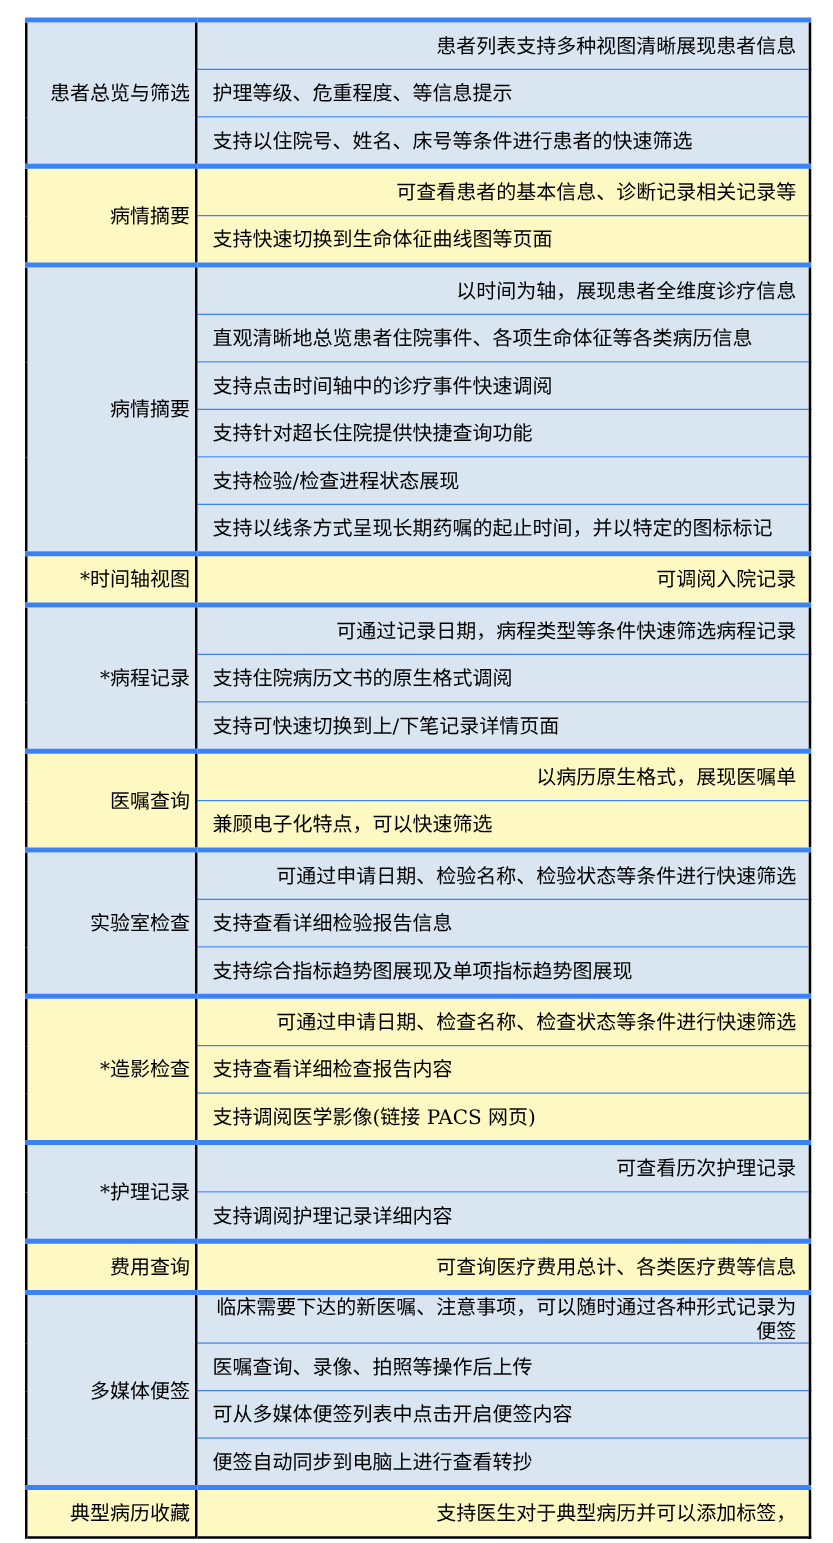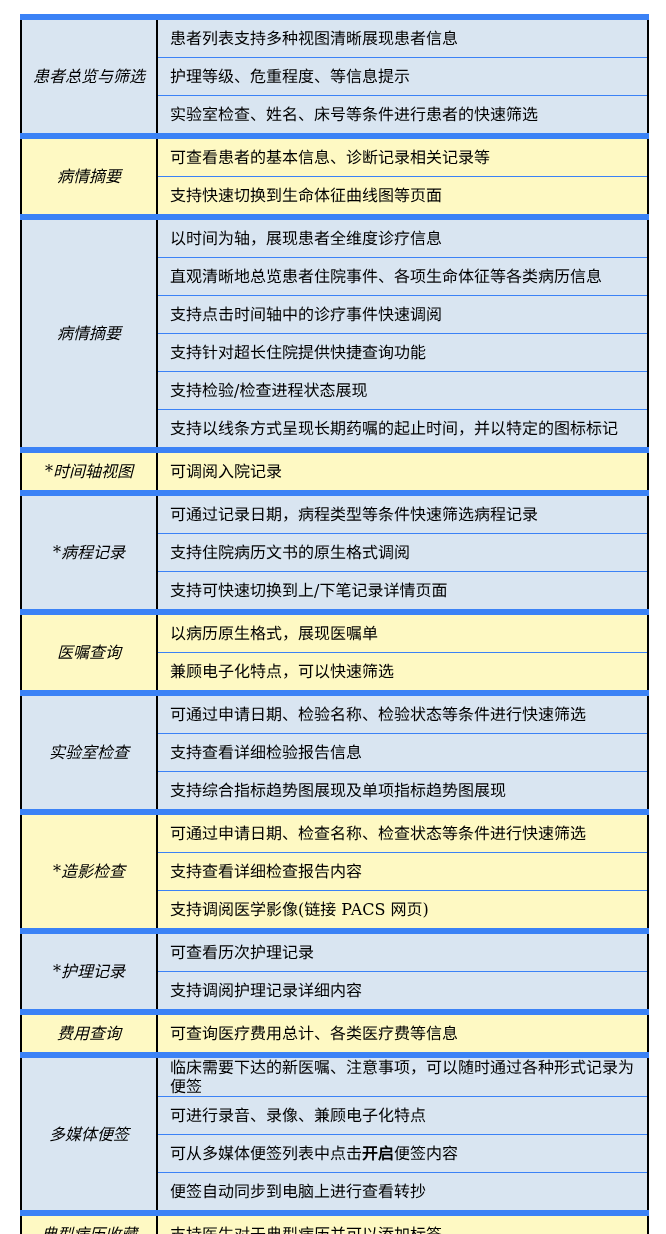--- a/index.html
+++ b/index.html
@@ -33,49 +33,49 @@
     height: 37px;
     vertical-align: middle;
     overflow: hidden;
   }
   td.label {
     width: 126px;
     text-align: center;
     border-left: 2px solid #000000;
     border-right: 2px solid #000000;
     padding: 0 4px;
-    font-style: italic;
   }
   td.feature {
     text-align: left;
     padding: 0 10px 0 12px;
   }
   tr.section-start > td {
-    border-top: 6px solid #3b82f6;
+    border-top: 4px solid #3b82f6;
+    text-align: right;
   }
   .sec-blue > td   { background: #d9e5f1; }
   .sec-yellow > td { background: #fef9c3; }
-  b { font-weight: bold; }
+  b { font-weight: normal; }
 </style>
 </head>
 <body>
 
 <div class="page">
   <table class="feature-table">
     <tbody>
 
       <tr class="sec-blue section-start">
         <td class="label" rowspan="3">患者总览与筛选</td>
         <td class="feature">患者列表支持多种视图清晰展现患者信息</td>
       </tr>
       <tr class="sec-blue">
         <td class="feature">护理等级、危重程度、等信息提示</td>
       </tr>
       <tr class="sec-blue">
-        <td class="feature">实验室检查、姓名、床号等条件进行患者的快速筛选</td>
+        <td class="feature">支持以住院号、姓名、床号等条件进行患者的快速筛选</td>
       </tr>
 
       <tr class="sec-yellow section-start">
         <td class="label" rowspan="2">病情摘要</td>
         <td class="feature">可查看患者的基本信息、诊断记录相关记录等</td>
       </tr>
       <tr class="sec-yellow">
         <td class="feature">支持快速切换到生命体征曲线图等页面</td>
       </tr>
 
@@ -156,21 +156,21 @@
       <tr class="sec-yellow section-start">
         <td class="label">费用查询</td>
         <td class="feature">可查询医疗费用总计、各类医疗费等信息</td>
       </tr>
 
       <tr class="sec-blue section-start">
         <td class="label" rowspan="4">多媒体便签</td>
         <td class="feature">临床需要下达的新医嘱、注意事项，可以随时通过各种形式记录为便签</td>
       </tr>
       <tr class="sec-blue">
-        <td class="feature">可进行录音、录像、兼顾电子化特点</td>
+        <td class="feature">医嘱查询、录像、拍照等操作后上传</td>
       </tr>
       <tr class="sec-blue">
         <td class="feature"><span>可从多媒体便签列表中点击</span><b>开启</b><span>便签内容</span></td>
       </tr>
       <tr class="sec-blue">
         <td class="feature">便签自动同步到电脑上进行查看转抄</td>
       </tr>
 
       <tr class="sec-yellow section-start">
         <td class="label">典型病历收藏</td>

